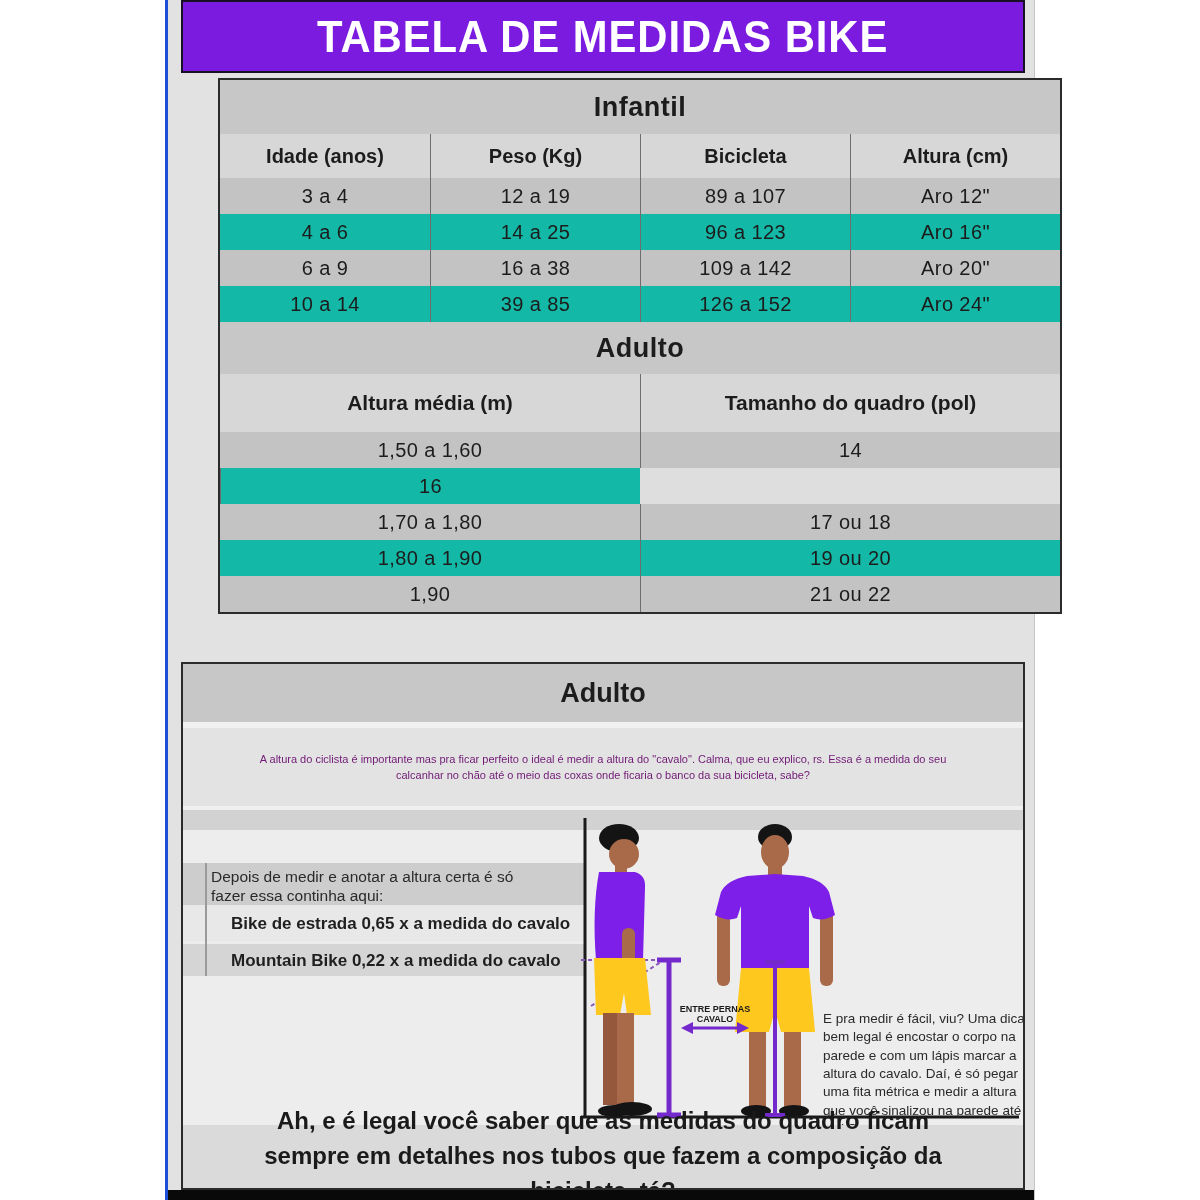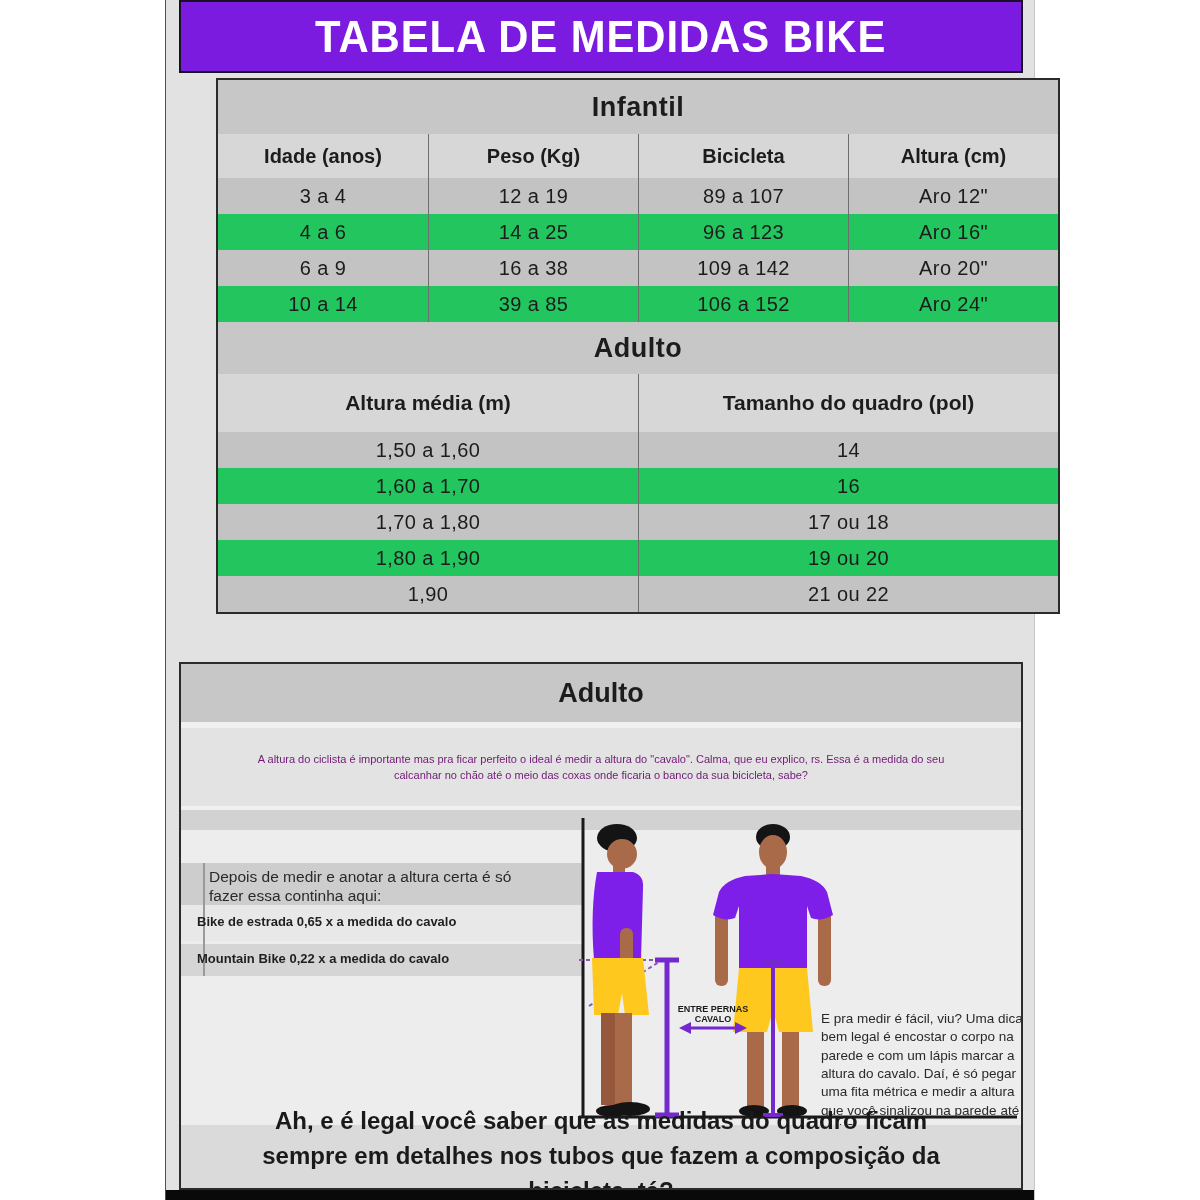--- a/index.html
+++ b/index.html
@@ -1,55 +1,55 @@
 <!DOCTYPE html>
 <html><head>
 <meta charset="utf-8">
 <style>
   html,body{margin:0;padding:0;width:1200px;height:1200px;background:#ffffff;
     font-family:"Liberation Sans","DejaVu Sans",sans-serif;color:#1c1c1c;overflow:hidden;}
   .page{position:absolute;left:165px;top:0;width:870px;height:1200px;background:#e2e2e2;
-    border-left:1px solid #1d4ed8;border-right:1px solid #c6c6c6;box-sizing:border-box;}
+    border-left:3px solid #1d4ed8;border-right:1px solid #c6c6c6;box-sizing:border-box;}
 
   
   .title-box{position:absolute;left:13px;top:0;width:844px;height:73px;background:#7b1be0;
     border:2px solid #191026;box-sizing:border-box;display:flex;align-items:center;justify-content:center;}
   .title-box span{color:#ffffff;font-weight:bold;font-size:44px;letter-spacing:1px;transform:scaleX(.95);white-space:nowrap;}
 
   
   .panel1{position:absolute;left:13px;top:78px;width:844px;height:536px;border:2px solid #2b2b2b;
     box-sizing:border-box;background:#dedede;display:flex;flex-direction:column;overflow:hidden;margin-left:37px;}
   .band{height:54px;flex:0 0 auto;background:#c7c7c7;display:flex;align-items:center;justify-content:center;
     font-weight:bold;font-size:27px;letter-spacing:.5px;}
   .band.b2{height:52px;}
   .grid4{display:grid;grid-template-columns:repeat(4,1fr);}
   .grid2{display:grid;grid-template-columns:1fr 1fr;}
   .hcell{height:44px;display:flex;align-items:center;justify-content:center;background:#d7d7d7;
     font-weight:bold;font-size:20px;}
   .hcell.tall{height:58px;font-size:21px;}
   .cell{height:36px;display:flex;align-items:center;justify-content:center;font-size:20px;letter-spacing:.4px;}
   .sep{border-left:1px solid #6e6e6e;}
-  .rdark{background:#c3c3c3;} .rlight{background:#22c55e;}
+  .rdark{background:#c3c3c3;} .rlight{background:#14b8a6;}
 
   
   .panel2{position:absolute;left:13px;top:662px;width:844px;height:528px;border:2px solid #2b2b2b;
     box-sizing:border-box;background:#f0f0f0;overflow:hidden;}
   .p2band{position:absolute;left:0;top:0;width:100%;height:58px;background:#c7c7c7;display:flex;
     align-items:center;justify-content:center;font-weight:bold;font-size:27px;}
   .intro-box{position:absolute;left:0;top:64px;width:100%;height:78px;background:#e3e3e3;box-sizing:border-box;
     display:flex;align-items:center;justify-content:center;text-align:center;padding:0 72px;
     font-size:11px;line-height:1.5;color:#701a75;}
   .illus{position:absolute;left:0;top:146px;width:840px;height:315px;background:#ededed;}
   .stripe-top{position:absolute;left:0;top:0;width:100%;height:20px;background:#d2d2d2;}
   .note-band{position:absolute;left:0;top:53px;width:402px;height:42px;background:#cdcdcd;}
   .road-band{position:absolute;left:0;top:95px;width:402px;height:36px;background:#e8e8e8;}
   .mtb-band{position:absolute;left:0;top:134px;width:402px;height:32px;background:#d5d5d5;}
   .note-rule{position:absolute;left:22px;top:53px;width:2px;height:113px;background:#9a9a9a;}
   .note-text{position:absolute;left:28px;top:57px;width:330px;font-size:15.5px;line-height:1.25;color:#2a2a2a;}
-  .formula{position:absolute;left:16px;font-weight:bold;font-size:13px;color:#1f1f1f;white-space:nowrap;}
+  .formula{position:absolute;left:48px;font-weight:bold;font-size:17px;color:#1f1f1f;white-space:nowrap;}
   .road-text{top:104px;} .mtb-text{top:141px;}
   .tip-text{position:absolute;left:640px;top:200px;width:202px;font-size:13.5px;line-height:1.36;color:#2a2a2a;}
   .diagram-svg{position:absolute;left:0;top:0;width:844px;height:315px;}
   .footer-zone{position:absolute;left:0;top:461px;width:100%;height:63px;background:#dadada;box-sizing:border-box;
     display:flex;align-items:center;justify-content:center;text-align:center;padding:0 80px;
     font-weight:bold;font-size:24px;line-height:1.45;color:#1a1a1a;}
   .bottom-black{position:absolute;left:0;top:1190px;width:100%;height:10px;background:#090909;}
 </style>
 </head>
 <body>
@@ -83,36 +83,35 @@
     </div>
     <div class="grid4">
       <div class="cell rdark">6 a 9</div>
       <div class="cell rdark sep">16 a 38</div>
       <div class="cell rdark sep">109 a 142</div>
       <div class="cell rdark sep">Aro 20"</div>
     </div>
     <div class="grid4">
       <div class="cell rlight">10 a 14</div>
       <div class="cell rlight sep">39 a 85</div>
-      <div class="cell rlight sep">106 a 152</div>
+      <div class="cell rlight sep">126 a 152</div>
       <div class="cell rlight sep">Aro 24"</div>
     </div>
 
     <div class="band b2">Adulto</div>
 
     <div class="grid2">
       <div class="hcell tall">Altura média (m)</div>
       <div class="hcell tall sep">Tamanho do quadro (pol)</div>
     </div>
     <div class="grid2">
       <div class="cell rdark">1,50 a 1,60</div>
       <div class="cell rdark sep">14</div>
     </div>
     <div class="grid2">
-      <div class="cell rlight">1,60 a 1,70</div>
       <div class="cell rlight sep">16</div>
     </div>
     <div class="grid2">
       <div class="cell rdark">1,70 a 1,80</div>
       <div class="cell rdark sep">17 ou 18</div>
     </div>
     <div class="grid2">
       <div class="cell rlight">1,80 a 1,90</div>
       <div class="cell rlight sep">19 ou 20</div>
     </div>

